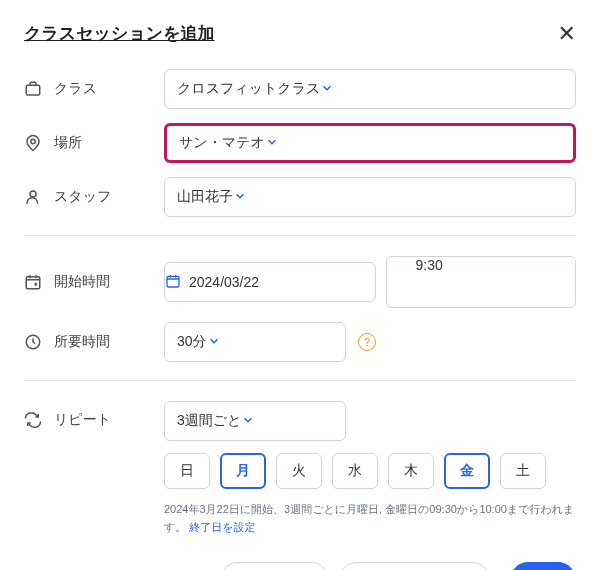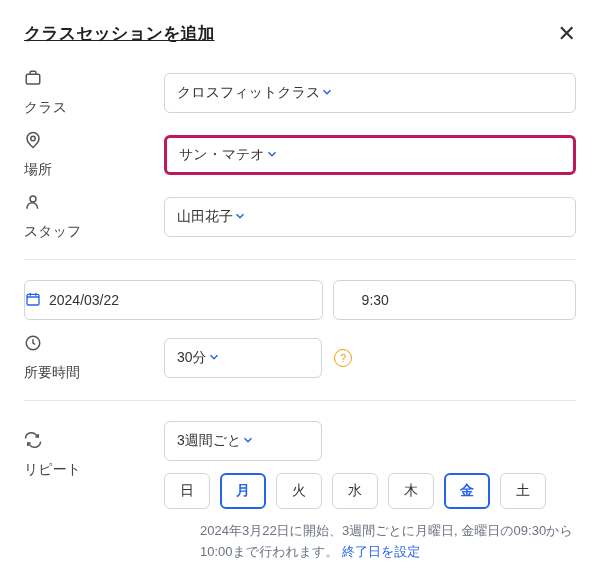--- a/index.html
+++ b/index.html
@@ -29,25 +29,24 @@
       line-height: 1;
       color: #333;
     }
     .field-row {
       display: flex;
       align-items: center;
       margin-bottom: 14px;
     }
     .field-label-wrap {
       display: flex;
-      align-items: flex-start;
+      align-items: center;
       width: 140px;
       gap: 12px;
       color: #555;
-      flex-direction: column;
     }
     .field-icon {
       width: 18px;
       height: 18px;
       display: inline-flex;
       align-items: center;
       justify-content: center;
       color: #555;
       flex-shrink: 0;
     }
@@ -94,36 +93,36 @@
       border: 1px solid #d0d4db;
       border-radius: 6px;
       padding: 0 0;
       display: flex;
       align-items: center;
       gap: 8px;
       background: #fff;
     }
     .time-input {
       flex: 1;
-      height: 40px;
+      height: 52px;
       border: 1px solid #d0d4db;
       border-radius: 6px;
       padding: 0 28px;
       display: flex;
-      align-items: center;
+      align-items: flex-start;
       background: #fff;
     }
     .cal-iconc { color: #2563eb; }
     .cal-iconc svg { width: 16px; height: 16px; }
     .dur-wrap {
       display: flex;
       align-items: center;
       gap: 12px;
     }
-    .select.small { flex: none; width: 158px; }
+    .select.small { flex: none; width: 182px; }
     .help-icon {
       width: 18px; height: 18px;
       border: 1.5px solid #f59e0b;
       border-radius: 50%;
       display: inline-flex;
       align-items: center;
       justify-content: center;
       font-size: 11px;
       color: #f59e0b;
     }
@@ -144,25 +143,24 @@
       cursor: pointer;
       font-size: 14px;
       color: #333;
     }
     .day-btn.selected {
       border: 2px solid #2563eb;
       color: #2563eb;
       font-weight: 600;
     }
     .desc {
-      font-size: 13px;
+      font-size: 11px;
       color: #6b7280;
       line-height: 1.6;
       margin-top: 12px;
-      margin-left: 36px;
     }
     .desc .link {
       color: #2563eb;
       cursor: pointer;
     }
     .footer {
       display: flex;
       justify-content: flex-end;
       gap: 10px;
       margin-top: 26px;
@@ -257,20 +255,30 @@
       <span class="chev-down"><svg viewBox="0 0 24 24" fill="none" stroke="currentColor" stroke-width="2.5">
             <path d="M6 9l6 6 6-6"></path>
           </svg></span>
     </div>
   </div>
 </div>
 
 <hr class="divider">
 
 <div class="field-row">
+  <div class="field-label-wrap">
+    <span class="field-icon">
+      <svg viewBox="0 0 24 24" fill="none" stroke="currentColor" stroke-width="2">
+          <rect x="3" y="5" width="18" height="16" rx="2"></rect>
+          <path d="M3 9h18M8 3v4M16 3v4"></path>
+          <path d="M14 15l3 0m0 0l-2-2m2 2l-2 2"></path>
+        </svg>
+    </span>
+    <span class="field-label">開始時間</span>
+  </div>
   <div class="field-control">
     <div class="date-input">
       <span class="cal-iconc">
         <svg viewBox="0 0 24 24" fill="none" stroke="currentColor" stroke-width="2">
             <rect x="3" y="5" width="18" height="16" rx="2"></rect>
             <path d="M3 9h18M8 3v4M16 3v4"></path>
           </svg>
       </span>
       <span>2024/03/22</span>
     </div>

